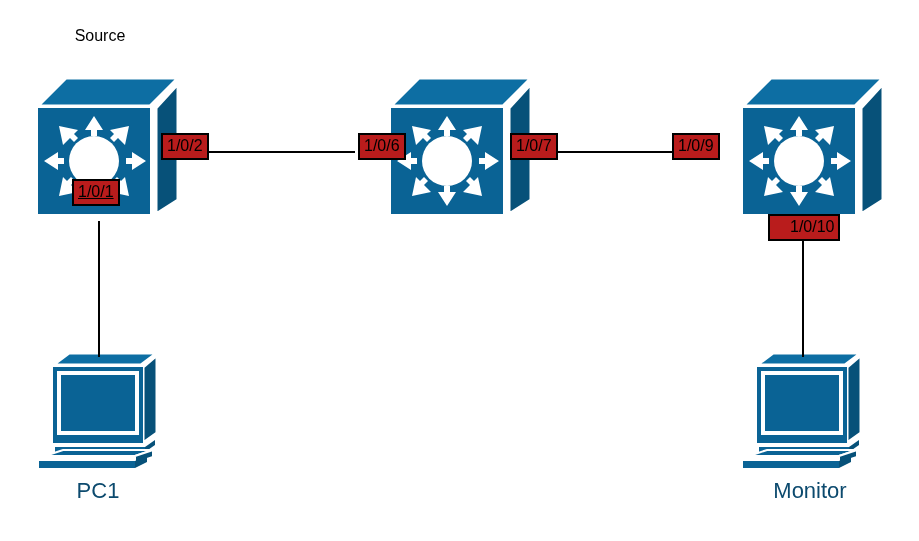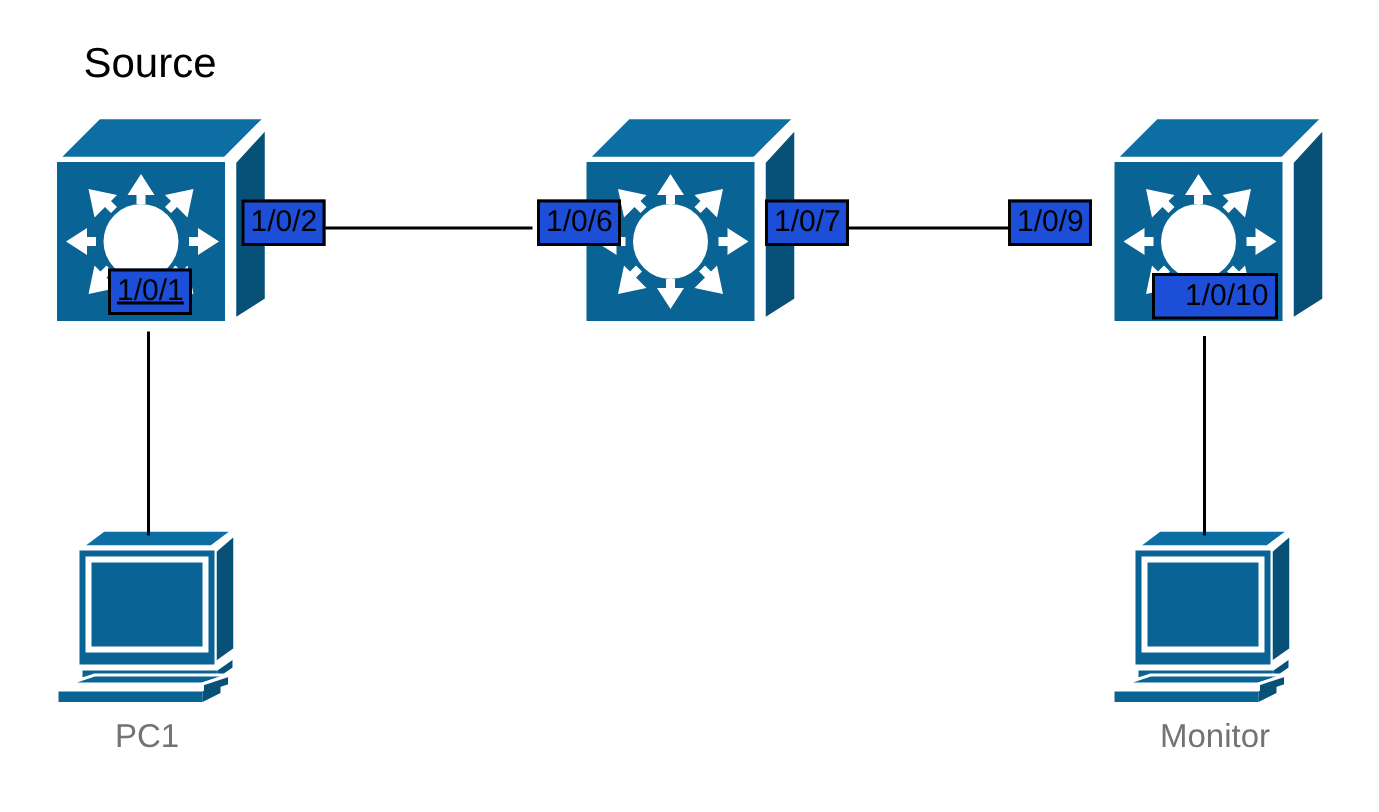--- a/index.html
+++ b/index.html
@@ -12,57 +12,57 @@
   }
   #canvas {
     position: relative;
     width: 919px;
     height: 541px;
     background: #ffffff;
     overflow: hidden;
   }
   .node-title {
     position: absolute;
-    font-size: 28px;
+    font-size: 16px;
     color: #000000;
     white-space: nowrap;
     line-height: 1;
     text-align: center;
     font-family: "Liberation Sans", sans-serif;
   }
   .device {
     position: absolute;
   }
   .device svg {
     display: block;
   }
   .port-label {
     position: absolute;
-    background: #1d4ed8;
+    background: #b91c1c;
     border: 2px solid #000000;
     color: #000000;
-    font-size: 20px;
+    font-size: 16px;
     line-height: 1;
     padding: 3px 4px 4px 4px;
     white-space: nowrap;
     box-sizing: border-box;
     font-family: "Liberation Sans", sans-serif;
     z-index: 5;
   }
   .link {
     position: absolute;
     background: #000000;
     z-index: 1;
   }
   .link.h { height: 2px; }
   .link.v { width: 2px; }
   .endpoint-title {
     position: absolute;
     font-size: 22px;
-    color: #737373;
+    color: #0c4a6e;
     white-space: nowrap;
     line-height: 1;
     text-align: center;
     font-family: "Liberation Sans", sans-serif;
   }
 </style>
 </head>
 <body>
 
 <div id="canvas">
@@ -152,21 +152,21 @@
         <polygon points="29,64 48,68 44,72 48,76 44,80 40,76 33,83"></polygon>
         <polygon points="99,64 80,68 84,72 80,76 84,80 88,76 95,83"></polygon>
         <polygon points="29,134 33,115 37,119 41,115 45,119 41,123 48,130"></polygon>
         <polygon points="99,134 95,115 91,119 87,115 83,119 87,123 80,130"></polygon>
       </g>
     </svg>
   </div>
 
   <div class="port-label" style="left:672px; top:133px;">1/0/9</div>
 
-  <div class="port-label" style="left:768px; top:182px;padding-left:20px;">1/0/10</div>
+  <div class="port-label" style="left:768px; top:214px;padding-left:20px;">1/0/10</div>
 
   <div class="device" style="left:33px; top:351px;">
     <svg width="140" height="125" viewBox="0 0 140 125">
 
       <polygon points="20,14 36,2 124,2 108,14" fill="#0d6ea3" stroke="#ffffff" stroke-width="3"></polygon>
 
       <polygon points="110,16 124,4 124,82 110,92" fill="#075179" stroke="#ffffff" stroke-width="3"></polygon>
 
       <rect x="20" y="16" width="90" height="76" fill="#0a6395"></rect>
 

